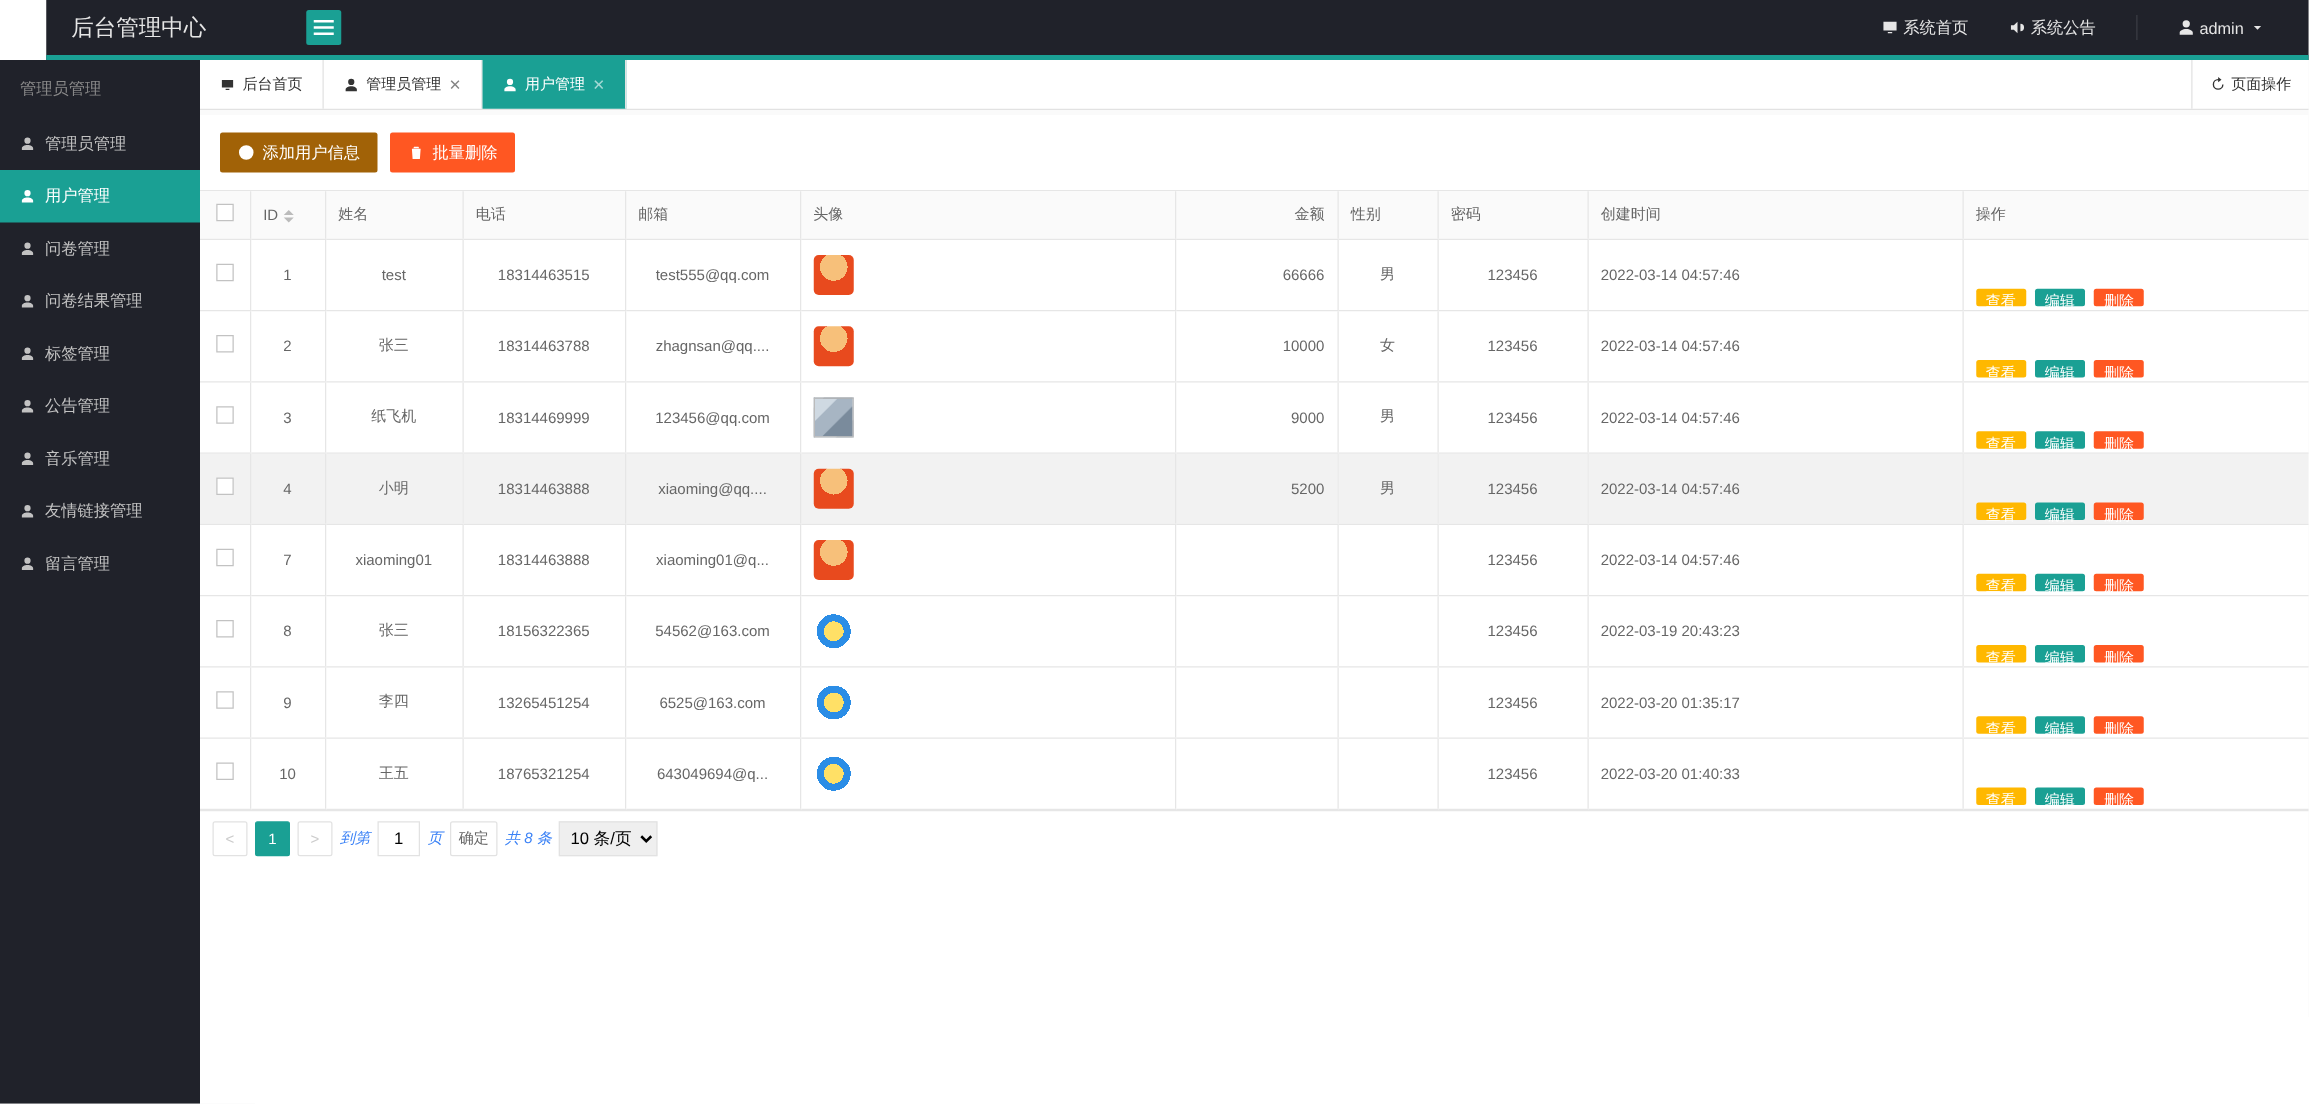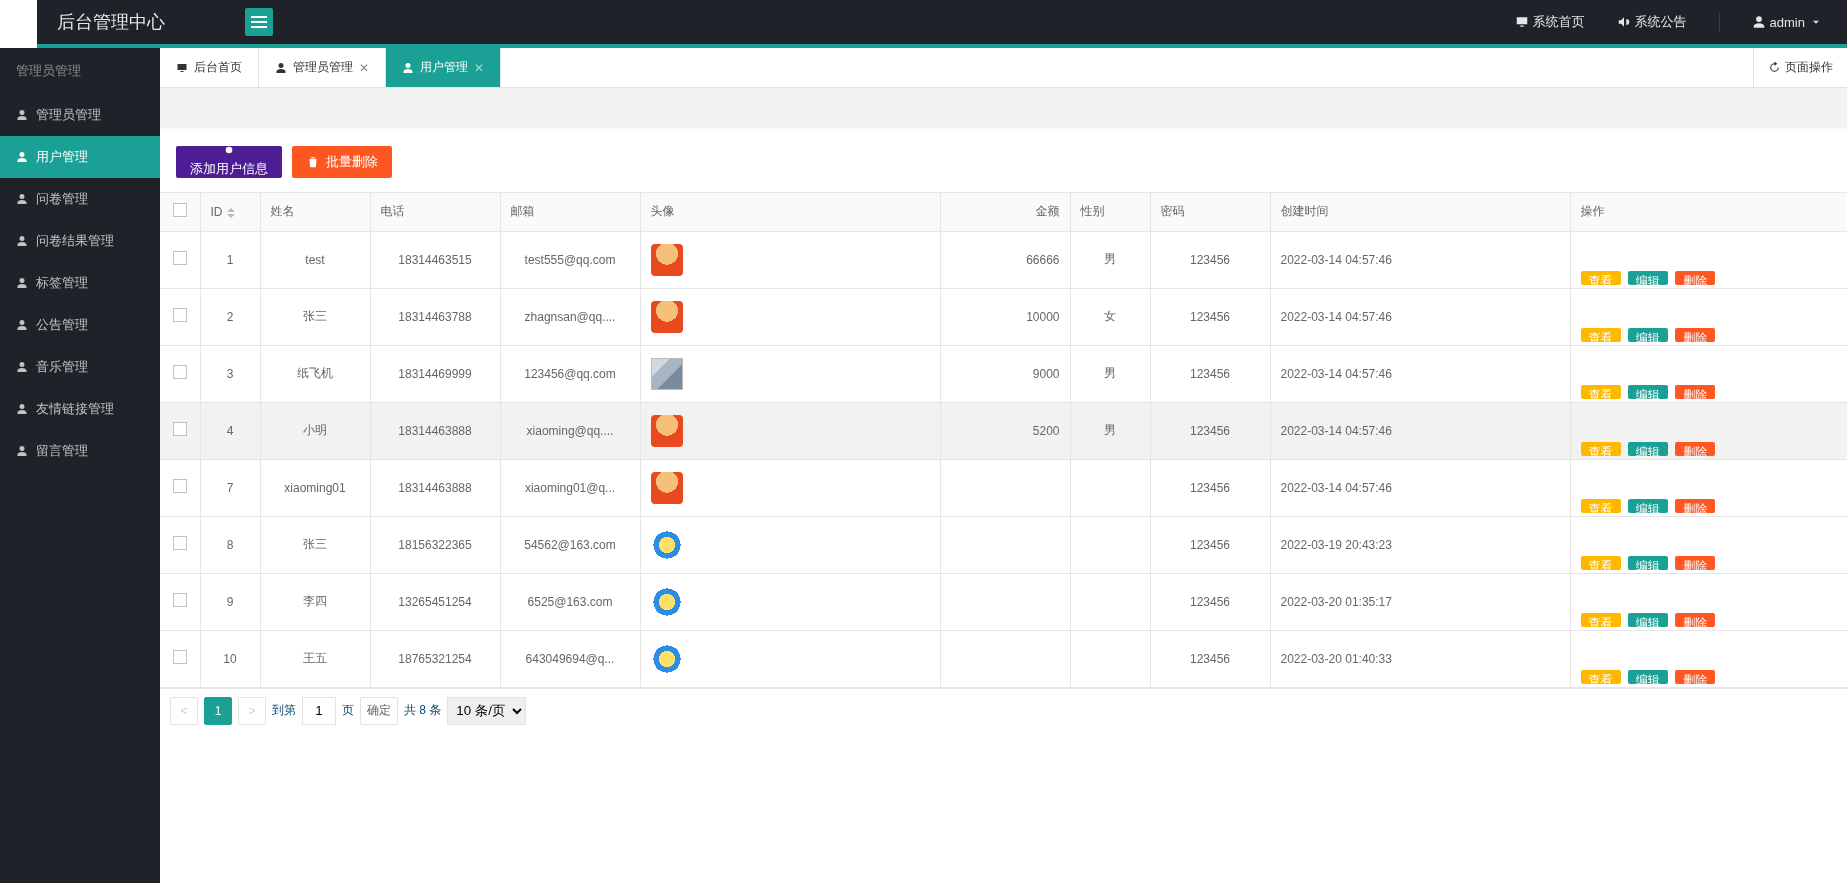--- a/index.html
+++ b/index.html
@@ -5,50 +5,50 @@
 * { margin:0; padding:0; box-sizing:border-box; font-family: "Microsoft YaHei", Arial, sans-serif; }
 html, body { width:1847px; height:883px; overflow:hidden; background:#fff; }
 
 
 .header { height:48px; background:#20222a; border-bottom:4px solid #1aa094; display:flex; align-items:center; color:#fff; font-size:14px;margin-left:37px; }
 .header .logo { width:200px; padding-left:20px; font-size:18px; color:#e6e6e6; }
 .header .menu-toggle { width:28px; height:28px; background:#1aa094; border-radius:2px; display:flex; align-items:center; justify-content:center; margin-left:8px; cursor:pointer; }
 .header .menu-toggle .bars { width:16px; height:12px; display:flex; flex-direction:column; justify-content:space-between; }
 .header .menu-toggle .bars span { display:block; height:2px; background:#fff; }
 .header .spacer { flex:1; }
-.header-right { display:flex; align-items:center; gap:32px; padding-right:24px; color:#e6e6e6; font-size:13px; }
+.header-right { display:flex; align-items:center; gap:32px; padding-right:34px; color:#e6e6e6; font-size:13px; }
 .header-right .item { display:flex; align-items:center; gap:4px; cursor:pointer; }
 .header-right .sep { width:1px; height:20px; background:#3a3c44; }
 .header-right svg { width:14px; height:14px; fill:#e6e6e6; }
 
 
 .container { display:flex; height:calc(100% - 48px); }
 .sidebar { width:160px; background:#20222a; color:#c2c2c2; font-size:13px; flex-shrink:0; }
 .sidebar .title { padding:14px 16px; color:#8a8a8a; }
 .sidebar .nav-item { display:flex; align-items:center; gap:8px; padding:12px 16px; cursor:pointer; color:#c2c2c2; }
 .sidebar .nav-item.active { background:#1aa094; color:#fff; }
 .sidebar .nav-item svg { width:12px; height:12px; fill:currentColor; }
 
 
-.main { flex:1; display:flex; flex-direction:column; background:#f2f2f2; position:relative;gap:40px; }
+.main { flex:1; display:flex; flex-direction:column; background:#f2f2f2; position:relative; }
 
 
 .tabs-row { height:40px; background:#fff; border-bottom:1px solid #e2e2e2; display:flex; align-items:stretch; position:relative; }
 .tab { display:flex; align-items:center; gap:6px; padding:0 16px; border-right:1px solid #e2e2e2; font-size:12px; color:#333; cursor:pointer; }
 .tab.active { background:#1aa094; color:#fff; }
 .tab svg { width:12px; height:12px; fill:currentColor; }
 .tab .close { font-size:12px; opacity:0.6; cursor:pointer; }
 .page-ops { margin-left:auto; display:flex; align-items:center; padding:12px 14px; border-left:1px solid #e2e2e2; font-size:12px; color:#333; cursor:pointer; gap:4px; }
 
 
 .content { background:#fff; flex:1; display:flex; flex-direction:column; }
 .toolbar { padding:14px 16px; display:flex; gap:10px; border-top:4px solid #fafafa; }
 .btn { display:inline-flex; align-items:center; gap:6px; height:32px; padding:0 14px; border:none; border-radius:2px; font-size:13px; color:#fff; cursor:pointer; }
 .btn svg { width:14px; height:14px; fill:#fff; }
-.btn.normal { background:#4c1d95;flex-direction:column; }
+.btn.normal { background:#a16207; }
 .btn.danger { background:#ff5722; }
 
 
 .table-wrap { border-top:1px solid #e6e6e6; }
 table { width:100%; border-collapse:collapse; font-size:12px; color:#666;padding-left:40px; }
 thead th { background:#fafafa; height:38px; font-weight:400; border-bottom:1px solid #e6e6e6; border-left:1px solid #e6e6e6; text-align:left; padding:0 10px; color:#666; }
 thead th:first-child { border-left:none; }
 tbody td { height:40px; border-bottom:1px solid #e6e6e6; border-left:1px solid #e6e6e6; padding:0 10px; text-align:center; overflow:hidden; text-overflow:ellipsis; white-space:nowrap; }
 tbody td:first-child { border-left:none; }
 tbody tr.selected { background:#f2f2f2; }
@@ -67,21 +67,21 @@
 .mini.danger { background:#ff5722;margin-top:39px; }
 .ops-cell { text-align:left !important; padding-left:10px; }
 thead th.ops-th { text-align:left; padding-left:10px; }
 
 
 .pager { display:flex; align-items:center; gap:6px; padding:8px 10px; font-size:12px; color:#333; border-top:1px solid #e6e6e6; }
 .pager .pg-box { height:28px; min-width:28px; border:1px solid #e2e2e2; background:#fff; display:flex; align-items:center; justify-content:center; padding:0 6px; cursor:pointer; color:#666; border-radius:2px; }
 .pager .pg-box.active { background:#1aa094; color:#fff; border-color:#1aa094; }
 .pager .pg-box.dis { color:#ccc; cursor:not-allowed; }
 .pager input.jump { width:34px; height:28px; border:1px solid #e2e2e2; text-align:center; }
-.pager .txt { color:#0c4a6e; }
+.pager .txt { color:#3b82f6;font-style:italic; }
 .pager select { height:28px; border:1px solid #e2e2e2; padding:0 4px; }
 
 
 th.c-chk, td.c-chk { width:40px; text-align:center; }
 th.c-id, td.c-id { width:60px; }
 th.c-name, td.c-name { width:110px; }
 th.c-phone, td.c-phone { width:130px; }
 th.c-email, td.c-email { width:140px; }
 th.c-av, td.c-av { width:300px; text-align:left; }
 th.c-amt, td.c-amt { width:130px;text-align:right; }

